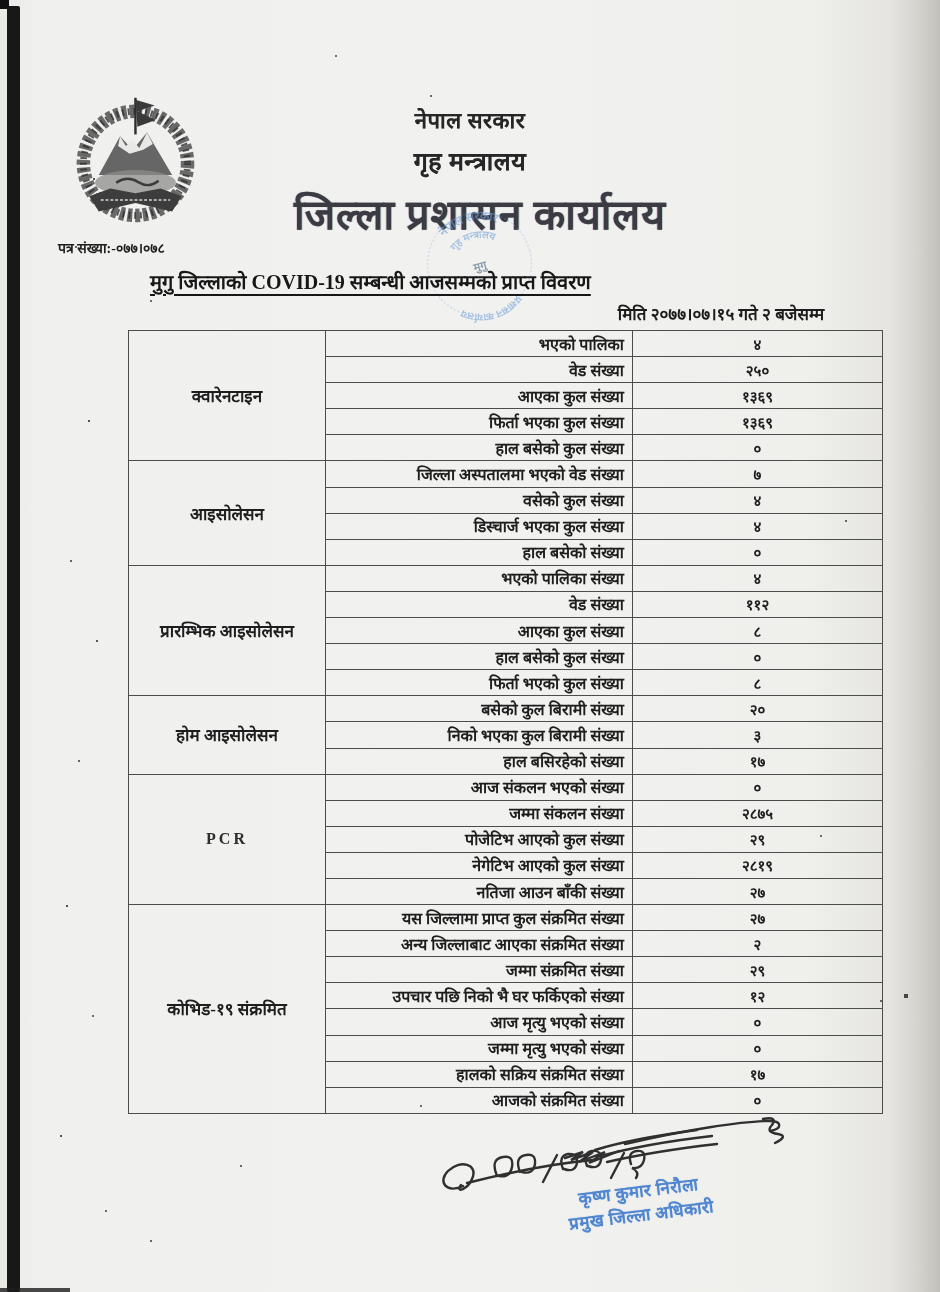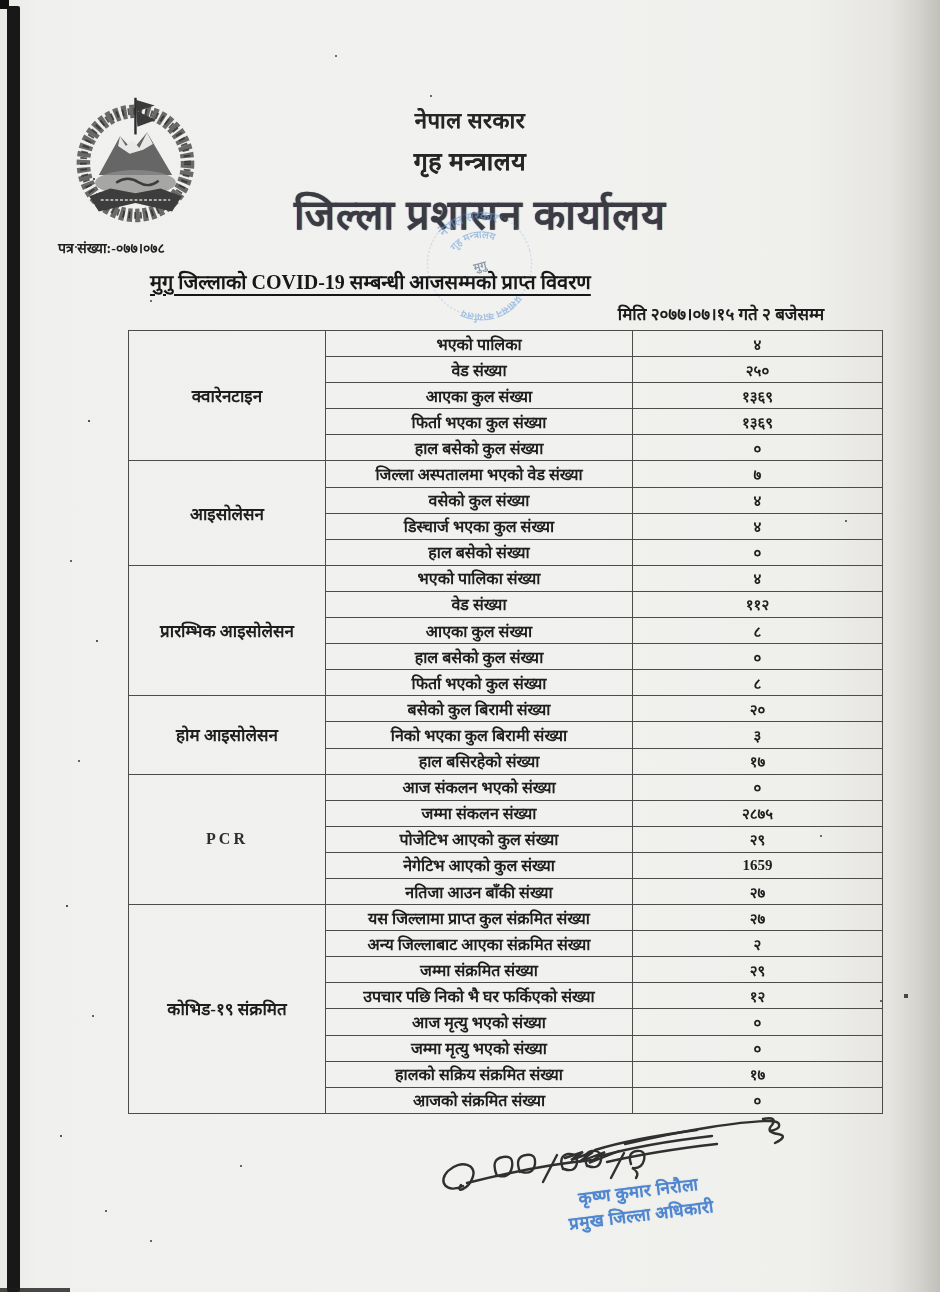--- a/index.html
+++ b/index.html
@@ -42,21 +42,21 @@
   
   .stamp-round{position:absolute;left:412px;top:196px;opacity:.58;transform:rotate(-15deg);pointer-events:none;}
   .stamp-round text{fill:#6f9fd8;font-weight:700;}
 
   
   table.covid{position:absolute;left:128px;top:330px;width:754px;border-collapse:collapse;table-layout:fixed;}
   table.covid td{border:1.4px solid #4c4c4c;height:26.1px;padding:0 8px;
     font-weight:600;color:#1e1e1e;overflow:hidden;white-space:nowrap;}
   td.cat{width:197px;text-align:center;font-size:17px;font-weight:700;margin-top:16px;}
   td.cat.latin{letter-spacing:3px;font-size:16px;color:#2e2e2e;}
-  td.lab{width:307px;font-size:16px;text-align:center;}
+  td.lab{width:307px;font-size:16px;text-align:right;}
   td.val{width:250px;text-align:center;font-size:15px;}
 
   
   .sig{position:absolute;left:425px;top:1112px;pointer-events:none;}
   .stamp-name{position:absolute;left:540px;top:1180px;width:200px;text-align:center;
     transform:rotate(-7deg);color:#4f86cf;font-weight:700;font-size:17px;line-height:24px;
     text-shadow:0 0 1px rgba(79,134,207,.55);letter-spacing:.5px;}
 </style>
 </head>
 <body>
@@ -191,21 +191,21 @@
         <tr>
           <td class="lab">जम्मा संकलन संख्या</td>
           <td class="val">२८७५</td>
         </tr>
         <tr>
           <td class="lab">पोजेटिभ आएको कुल संख्या</td>
           <td class="val">२९</td>
         </tr>
         <tr>
           <td class="lab">नेगेटिभ आएको कुल संख्या</td>
-          <td class="val">1659</td>
+          <td class="val">२८१९</td>
         </tr>
         <tr>
           <td class="lab">नतिजा आउन बाँकी संख्या</td>
           <td class="val">२७</td>
         </tr>
         <tr>
           <td class="cat" rowspan="8">कोभिड-१९ संक्रमित</td>
           <td class="lab">यस जिल्लामा प्राप्त कुल संक्रमित संख्या</td>
           <td class="val">२७</td>
         </tr>

